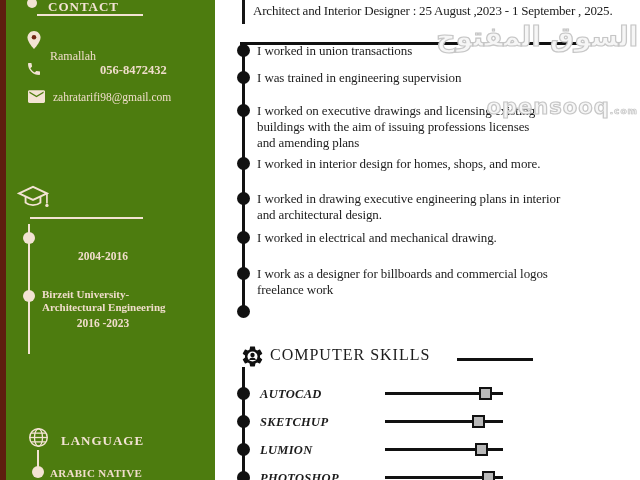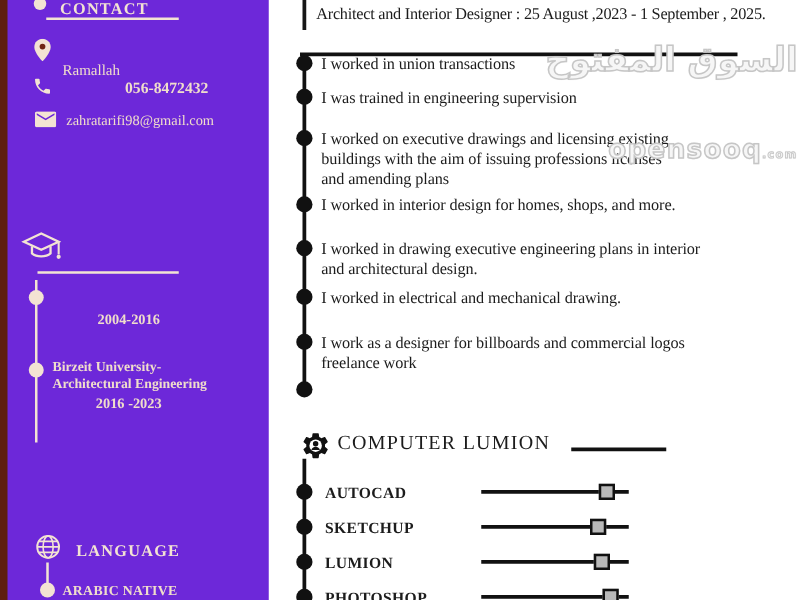--- a/index.html
+++ b/index.html
@@ -1,21 +1,21 @@
 <!DOCTYPE html>
 <html><head>
 <meta charset="utf-8">
 <style>
   * { margin:0; padding:0; box-sizing:border-box; }
   html,body { width:640px; height:480px; }
   body { font-family:"Liberation Serif", serif; background:#fff; position:relative; overflow:hidden; }
   .page { position:absolute; left:0; top:0; width:640px; height:480px; background:#fff; overflow:hidden; }
 
   
-  .sidebar { position:absolute; left:0; top:0; width:215px; height:480px; background:#6d28d9; color:#f3e3d3; }
+  .sidebar { position:absolute; left:0; top:0; width:215px; height:480px; background:#4d7c0f; color:#f3e3d3; }
   .sidebar-edge { position:absolute; left:0; top:0; width:6px; height:480px; background:#5e1e0f; }
   .sec-title { position:absolute; font-size:13px; letter-spacing:1px; font-weight:bold; color:#f3e3d3; white-space:nowrap; }
   .underline { position:absolute; height:2px; background:#f3e3d3; }
   .cdot { position:absolute; border-radius:50%; background:#f3e3d3; }
   .vline-cream { position:absolute; width:2px; background:#f3e3d3; }
   .side-item-text { position:absolute; color:#f0ddcb; white-space:nowrap; }
   .icon-abs { position:absolute; }
   .edu-school { position:absolute; font-size:11px; font-weight:bold; color:#f0ddcb; line-height:13px; white-space:pre-line; }
   .edu-years { position:absolute; font-size:11.5px; font-weight:bold; color:#f0ddcb; width:150px; text-align:center; }
 
@@ -26,30 +26,30 @@
   .exp-line { position:absolute; left:242px; top:48px; width:2.5px; height:266px; background:#111; }
   .exp-row { position:absolute; left:237px; width:380px; }
   .dotb { position:absolute; left:0; top:0; width:13px; height:13px; border-radius:50%; background:#111; }
   .exp-text { position:absolute; left:20px; top:-1px; font-size:13px; line-height:15.8px; color:#1c1c1c; white-space:pre-line; width:360px; letter-spacing:-0.1px; }
   .r0{top:44px} .r1{top:71px} .r2{top:104px} .r3{top:157px} .r4{top:192px} .r5{top:231px} .r6{top:267px}
   .dot-end { position:absolute; left:237px; top:305px; width:13px; height:13px; border-radius:50%; background:#111; }
 
   .skills-head-text { position:absolute; left:270px; top:346px; font-size:16px; letter-spacing:1px; color:#1c1c1c; white-space:nowrap; }
   .skills-head-line { position:absolute; left:457px; top:358px; width:76px; height:2.5px; background:#111; }
   .skills-line { position:absolute; left:242px; top:367px; width:2.5px; height:113px; background:#111; }
-  .skill-row { position:absolute; left:0; width:556px; height:16px; }
+  .skill-row { position:absolute; left:0; width:556px; height:16px;font-style:italic; }
   .s0{top:387px} .s1{top:415px} .s2{top:443px} .s3{top:471px}
   .skill-dot { position:absolute; left:237px; top:0; width:13px; height:13px; border-radius:50%; background:#111; }
   .skill-label { position:absolute; left:260px; top:0; font-size:12.5px; font-weight:bold; letter-spacing:0.3px; color:#1c1c1c; }
   .slider-track { position:absolute; left:385px; top:5px; width:118px; height:3px; background:#111; }
   .slider-handle { position:absolute; top:-5px; width:13px; height:13px; background:#b9b9b9; border:2px solid #111; }
 
   
   .watermark { position:absolute; top:22px; right:2px; z-index:5; text-align:right; font-family:"DejaVu Sans", sans-serif; font-weight:bold; color:#f6f6f6; -webkit-text-stroke:1.2px #c6c6c6; text-shadow:0 0 1px #cfcfcf; }
-  .wm-ar { font-size:27px; line-height:30px; direction:rtl;margin-top:12px; }
+  .wm-ar { font-size:27px; line-height:30px; direction:rtl; }
   .wm-en { font-size:21px; line-height:22px; letter-spacing:1px;margin-top:44px; }
   .wm-com { font-size:9px; -webkit-text-stroke:0.7px #c6c6c6; }
 </style>
 </head>
 <body>
 
 <div class="page">
 
   <aside class="sidebar">
     <div class="sidebar-edge"></div>
@@ -156,21 +156,21 @@
   <span class="dot-end"></span>
 
   <span class="icon-abs" style="left:240px; top:344px;">
     <svg width="25" height="25" viewBox="0 0 24 24">
       <path d="M19.14 12.94c.04-.3.06-.61.06-.94 0-.32-.02-.64-.07-.94l2.03-1.58c.18-.14.23-.41.12-.61l-1.92-3.32c-.12-.22-.37-.29-.59-.22l-2.39.96c-.5-.38-1.03-.7-1.62-.94l-.36-2.54c-.04-.24-.24-.41-.48-.41h-3.84c-.24 0-.43.17-.47.41l-.36 2.54c-.59.24-1.13.57-1.62.94l-2.39-.96c-.22-.08-.47 0-.59.22L2.74 8.87c-.12.21-.08.47.12.61l2.03 1.58c-.05.3-.09.63-.09.94s.02.64.07.94l-2.03 1.58c-.18.14-.23.41-.12.61l1.92 3.32c.12.22.37.29.59.22l2.39-.96c.5.38 1.03.7 1.62.94l.36 2.54c.05.24.24.41.48.41h3.84c.24 0 .44-.17.47-.41l.36-2.54c.59-.24 1.13-.56 1.62-.94l2.39.96c.22.08.47 0 .59-.22l1.92-3.32c.12-.22.07-.47-.12-.61l-2.01-1.58z" fill="#111"></path>
       <circle cx="12" cy="12" r="4.8" fill="#fff"></circle>
       <circle cx="12" cy="10.6" r="2.1" fill="#111"></circle>
       <path d="M8.7 15.4c.5-1.9 2.1-2.5 3.3-2.5s2.8.6 3.3 2.5z" fill="#111"></path>
     </svg>
   </span>
-  <span class="skills-head-text">COMPUTER LUMION</span>
+  <span class="skills-head-text">COMPUTER SKILLS</span>
   <span class="skills-head-line"></span>
 
   <div class="skills-line"></div>
 
   <div class="skill-row s0">
     <span class="skill-dot"></span>
     <span class="skill-label">AUTOCAD</span>
     <span class="slider-track">
         <span class="slider-handle" style="left: calc(86% - 7px);"></span>
       </span>

